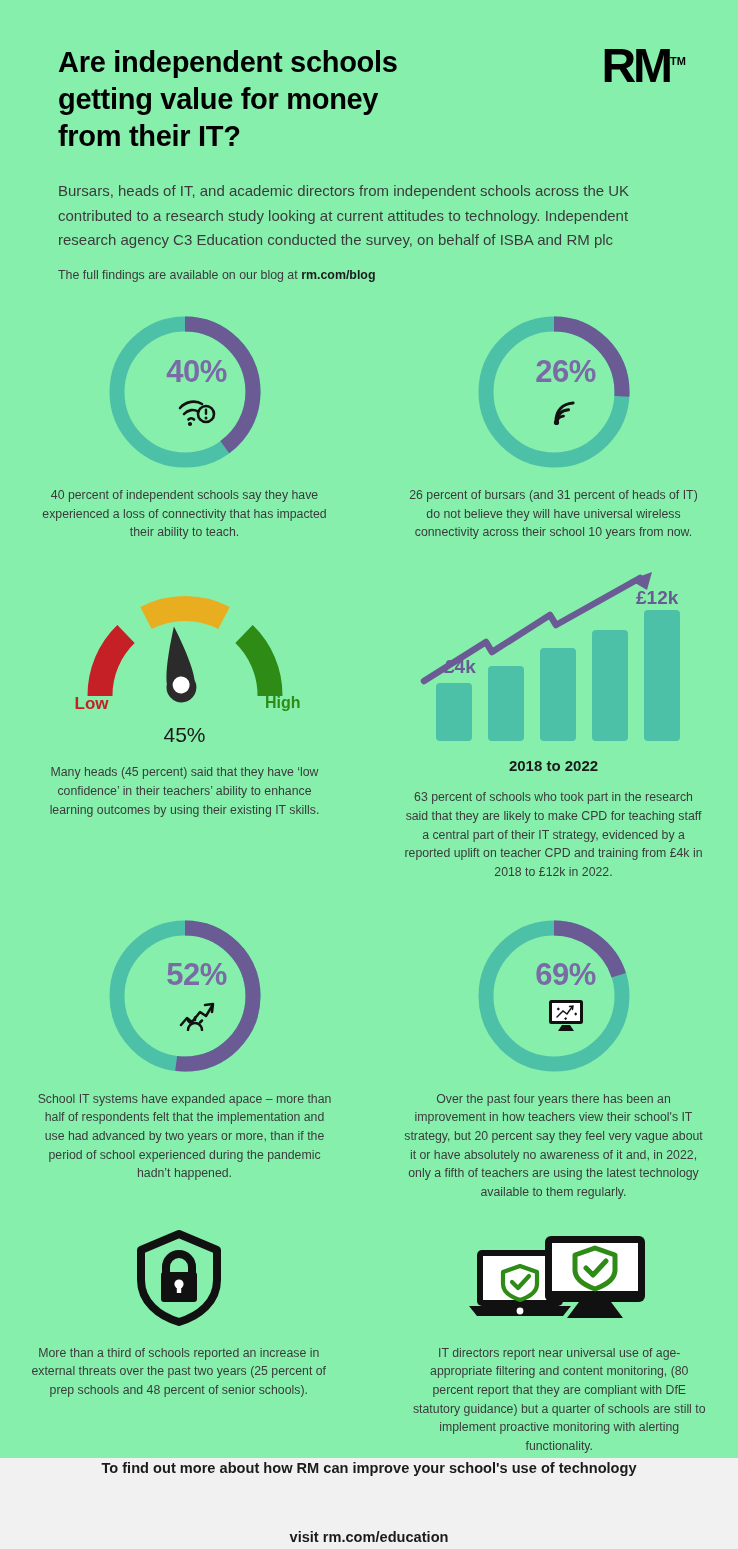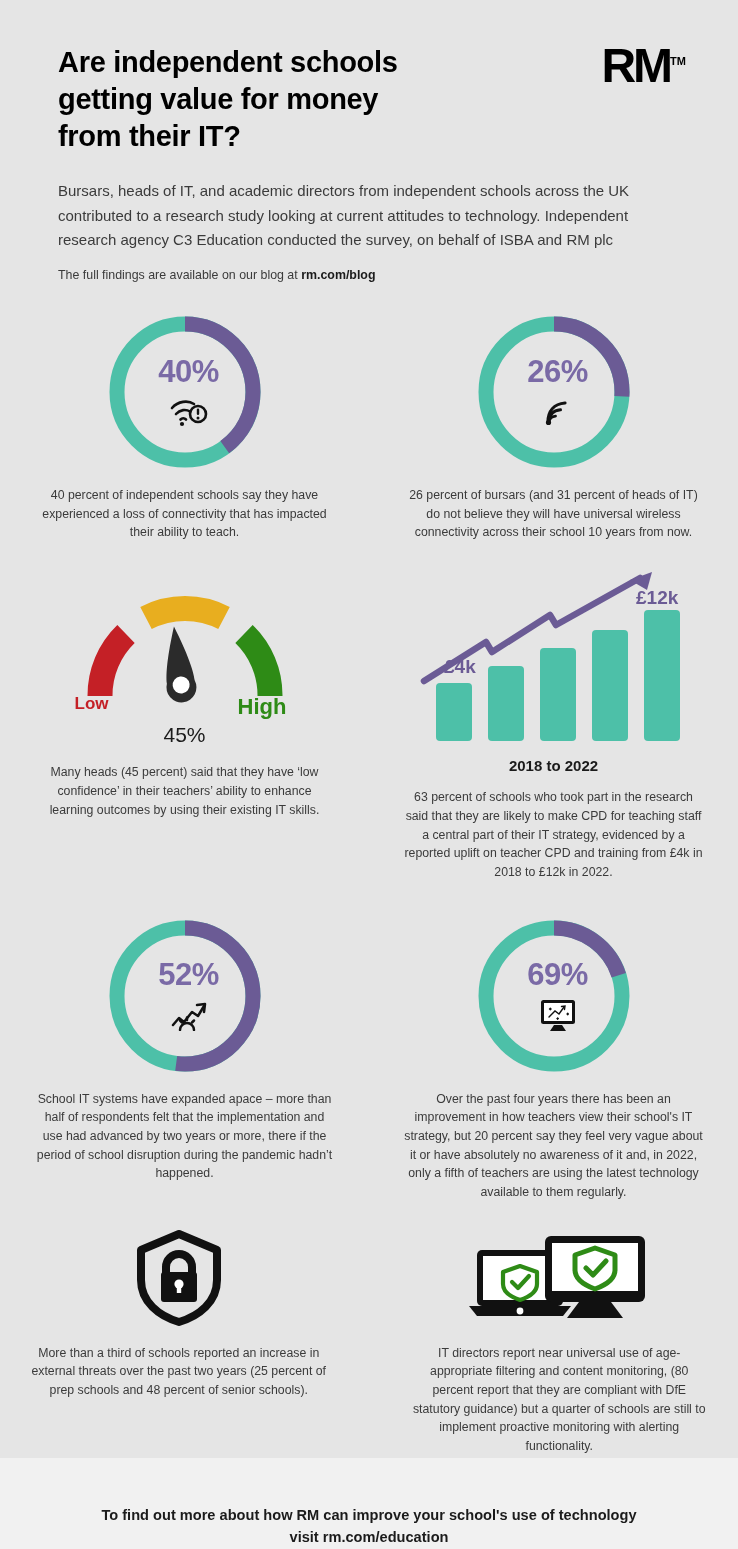--- a/index.html
+++ b/index.html
@@ -3,21 +3,21 @@
 <meta charset="utf-8">
 <style>
   * { box-sizing: border-box; margin: 0; padding: 0; }
   html, body {
     width: 738px;
     height: 1549px;
     background: #ffffff;
     font-family: "Liberation Sans", sans-serif;
     overflow: hidden;
   }
-  .page { position: relative; width: 738px; height: 1549px; background:#e5e5e5; }
+  .page { position: relative; width: 738px; height: 1549px; background:#86efac; }
 
   
   .header { position: relative; padding: 44px 56px 0 58px; }
   .title {
     font-size: 29px;
     font-weight: bold;
     line-height: 1.28;
     color: #000;
     letter-spacing: -0.3px;
     max-width: 460px;
@@ -72,21 +72,21 @@
     text-align: center;
     width: 300px;
     margin-top: 14px;
   }
 
   
   .donut-wrap { position: relative; width: 160px; height: 160px; }
   .donut-wrap svg { display:block; }
   .donut-center {
     position: absolute;
-    top: 0; left: 4px;
+    top: 0; left: 12px;
     width: 160px; height: 160px;
     display: flex;
     flex-direction: column;
     align-items: center;
     justify-content: center;
   }
   .donut-pct {
     font-size: 31px;
     font-weight: bold;
     color: #7a6aa6;
@@ -101,22 +101,22 @@
     position: relative;
     width: 240px;
     height: 22px;
     margin-top: -24px;
   }
   .g-low {
     position: absolute; left: 10px; top: 0;
     color: #c42026; font-size: 17px; font-weight: bold;
   }
   .g-high {
-    position: absolute; right: 18px; top: 0;
-    color: #2e8b16; font-size: 22px; font-weight: bold;
+    position: absolute; right: 4px; top: 0;
+    color: #2e8b16; font-size: 16px; font-weight: bold;
   }
   .g-val {
     text-align: center;
     font-size: 21px;
     font-weight: normal;
     color: #1b1b1b;
     margin-top: 7px;
   }
 
   
@@ -135,21 +135,21 @@
   
   .footer {
     position: absolute;
     left: 0; bottom: 0;
     width: 738px;
     height: 91px;
     background: #f1f1f1;
     display: flex;
     flex-direction: column;
     align-items: center;
-    justify-content: flex-end;
+    justify-content: space-between;
   }
   .footer-line {
     font-size: 14.6px;
     font-weight: bold;
     color: #1b1b1b;
     line-height: 1.5;
     text-align: center;
   }
 </style>
 </head>
@@ -287,21 +287,21 @@
                 <g fill="none" stroke="#111" stroke-width="2.5" stroke-linejoin="round" stroke-linecap="round">
                   <path d="M4 26 L10 19 L15 23 L23 13 L29 17 L35 7"></path>
                   <path d="M28 6 L36 5 L35 13"></path>
                   <path d="M11 31 a7 7 0 0 1 14 0"></path>
                   <path d="M13 23.5 l-2 -2 M23 23.5 l2 -2 M18 21 l0 -2.5"></path>
                 </g>
               </svg>
             </div>
           </div>
         </div>
-        <div class="caption">School IT systems have expanded apace – more than half of respondents felt that the implementation and use had advanced by two years or more, there if the period of school disruption during the pandemic hadn’t happened.</div>
+        <div class="caption">School IT systems have expanded apace – more than half of respondents felt that the implementation and use had advanced by two years or more, than if the period of school experienced during the pandemic hadn’t happened.</div>
       </div>
 
       <div class="cell">
         <div class="donut-wrap">
           <svg width="160" height="160" viewBox="0 0 160 160">
             <circle cx="80" cy="80" r="68" fill="none" stroke="#4dc0a8" stroke-width="15"></circle>
             <circle cx="80" cy="80" r="68" fill="none" stroke="#6b5b95" stroke-width="15" stroke-dasharray="85.5 341.8" transform="rotate(-90 80 80)"></circle>
           </svg>
           <div class="donut-center">
             <div class="donut-pct">69%</div>

